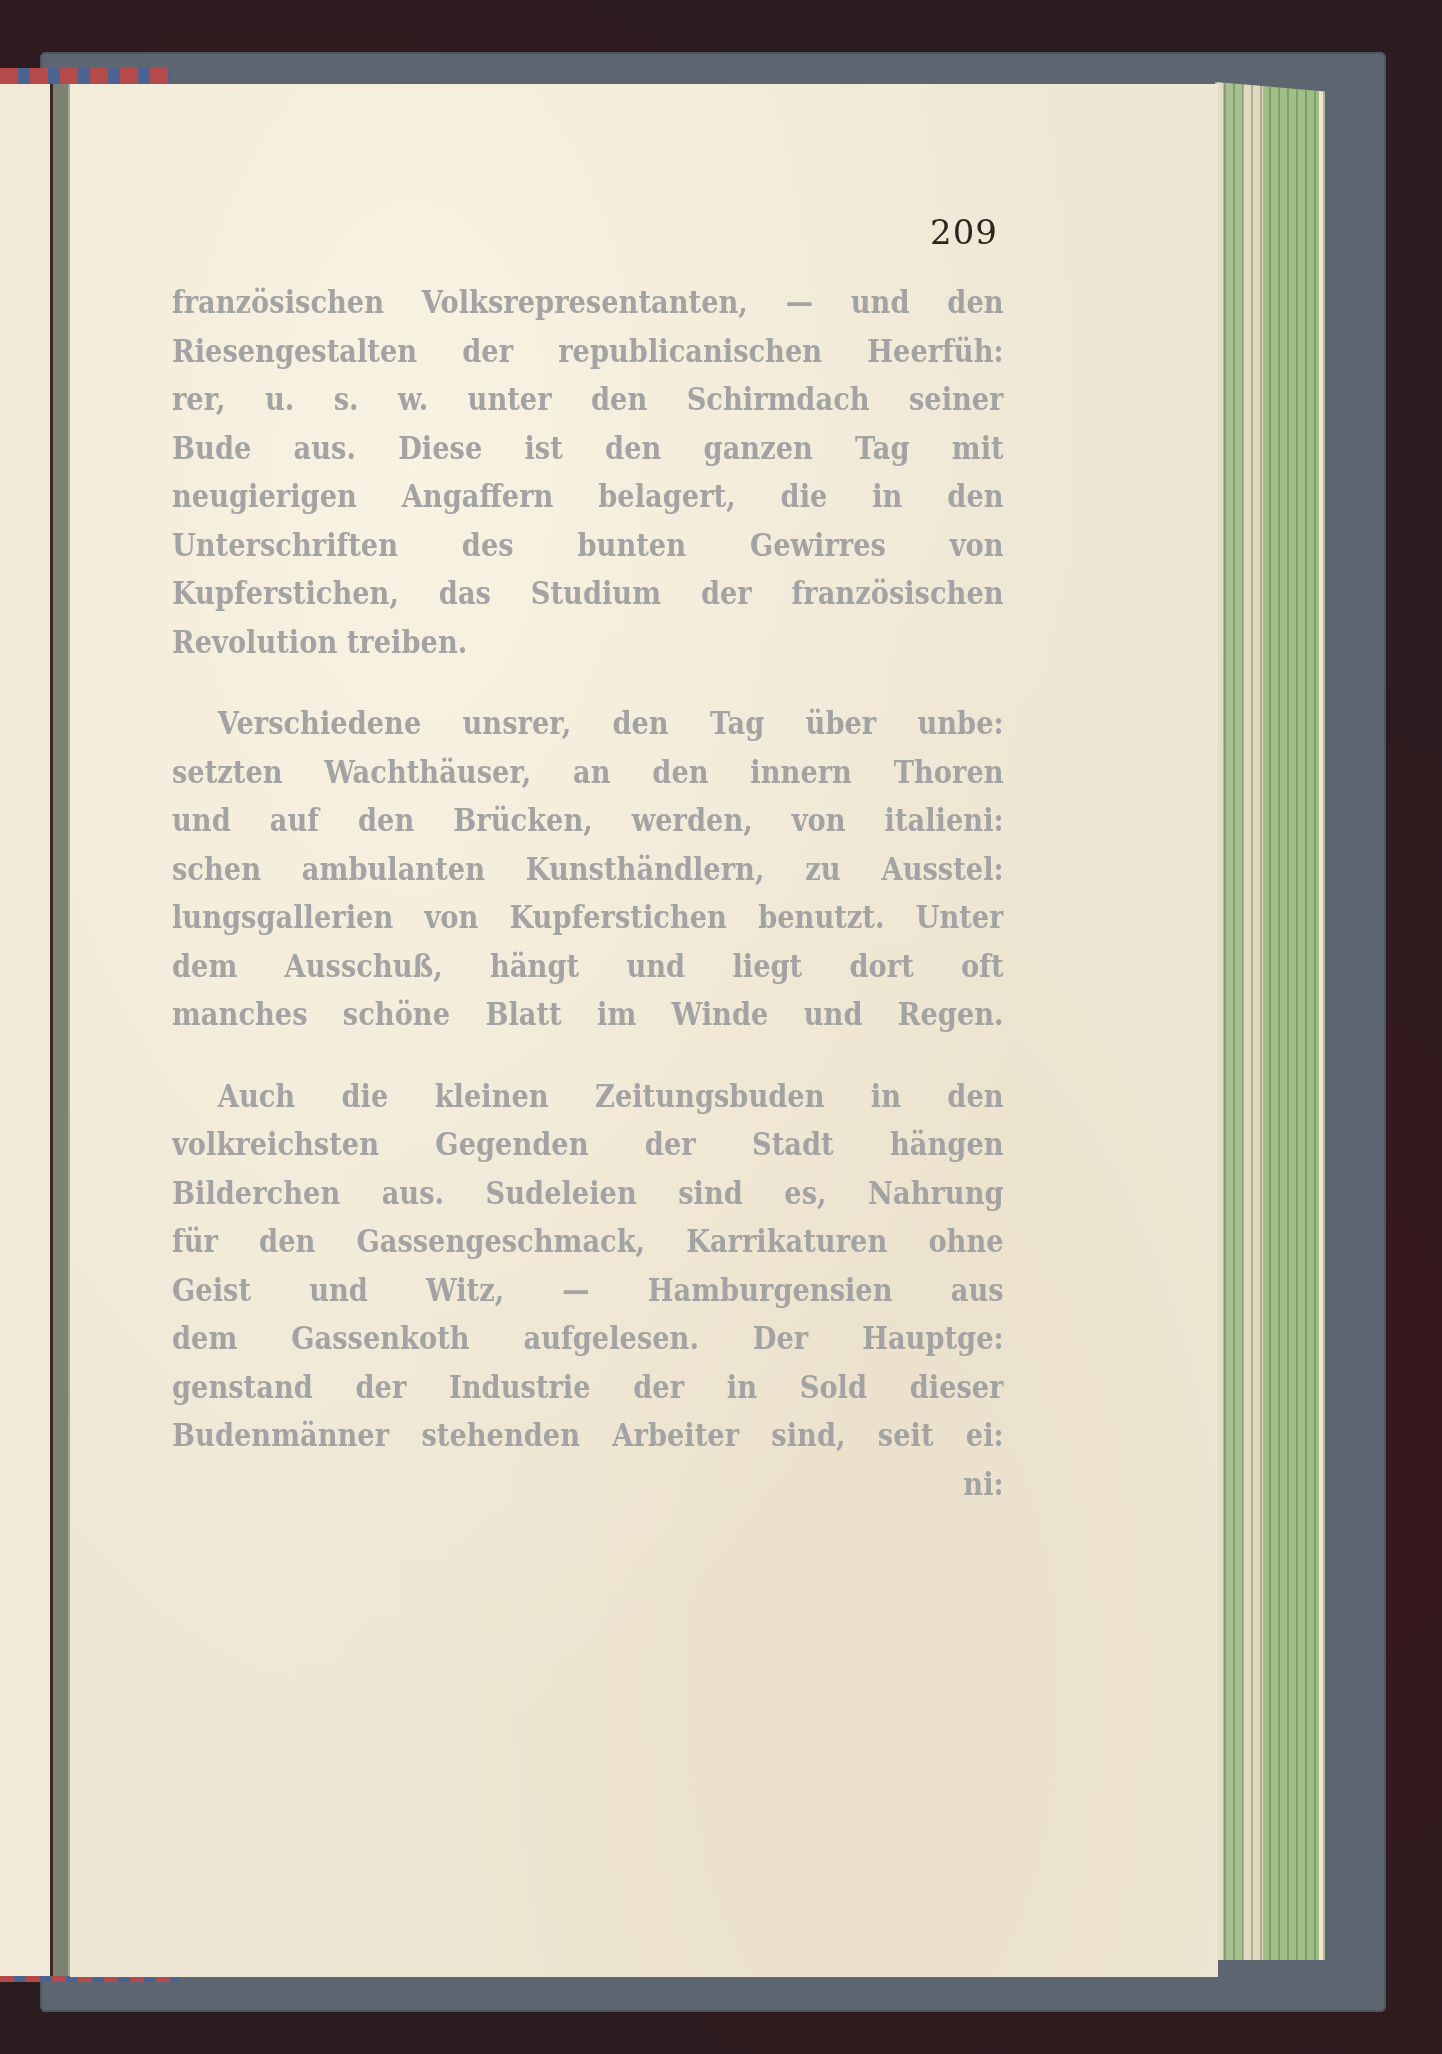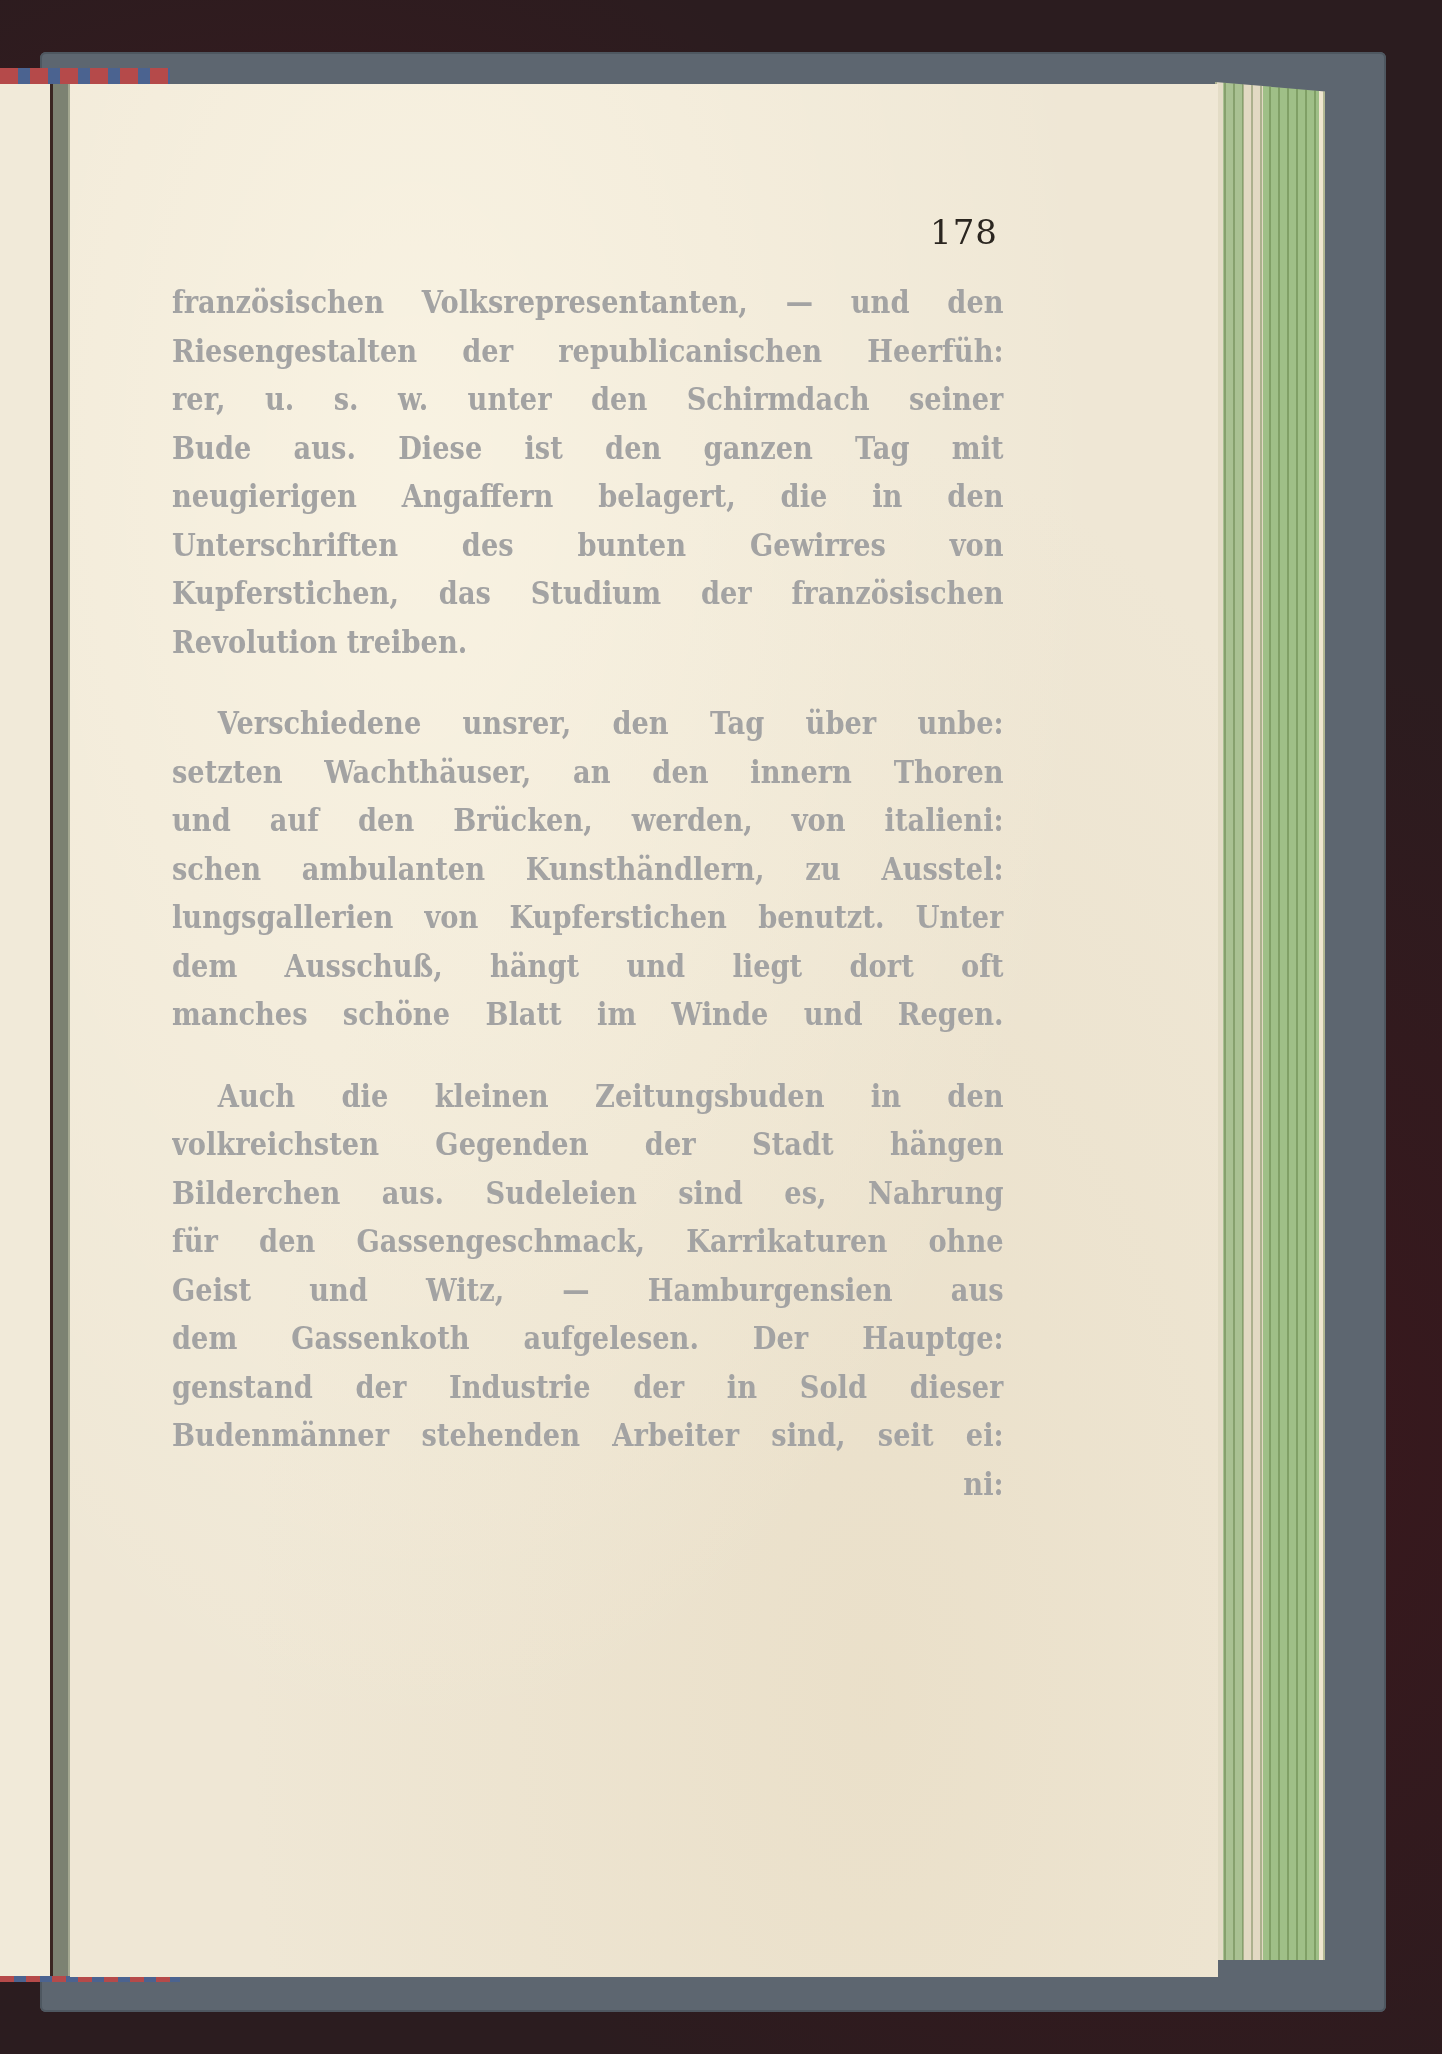--- a/index.html
+++ b/index.html
@@ -131,21 +131,21 @@
 
 <div class="cover"></div>
 <div class="headband-top"></div>
 <div class="headband-bottom"></div>
 <div class="left-page"></div>
 <div class="gutter"></div>
 <div class="page-edges"></div>
 
 <div class="page"></div>
 
-<div class="page-number">178</div>
+<div class="page-number">209</div>
 
 <div class="text-block">
 
   <span class="line">französischen Volksrepresentanten, — und den</span>
   <span class="line">Riesengestalten der republicanischen Heerfüh:</span>
   <span class="line">rer, u. s. w. unter den Schirmdach seiner</span>
   <span class="line">Bude aus. Diese ist den ganzen Tag mit</span>
   <span class="line">neugierigen Angaffern belagert, die in den</span>
   <span class="line">Unterschriften des bunten Gewirres von</span>
   <span class="line">Kupferstichen, das Studium der französischen</span>

